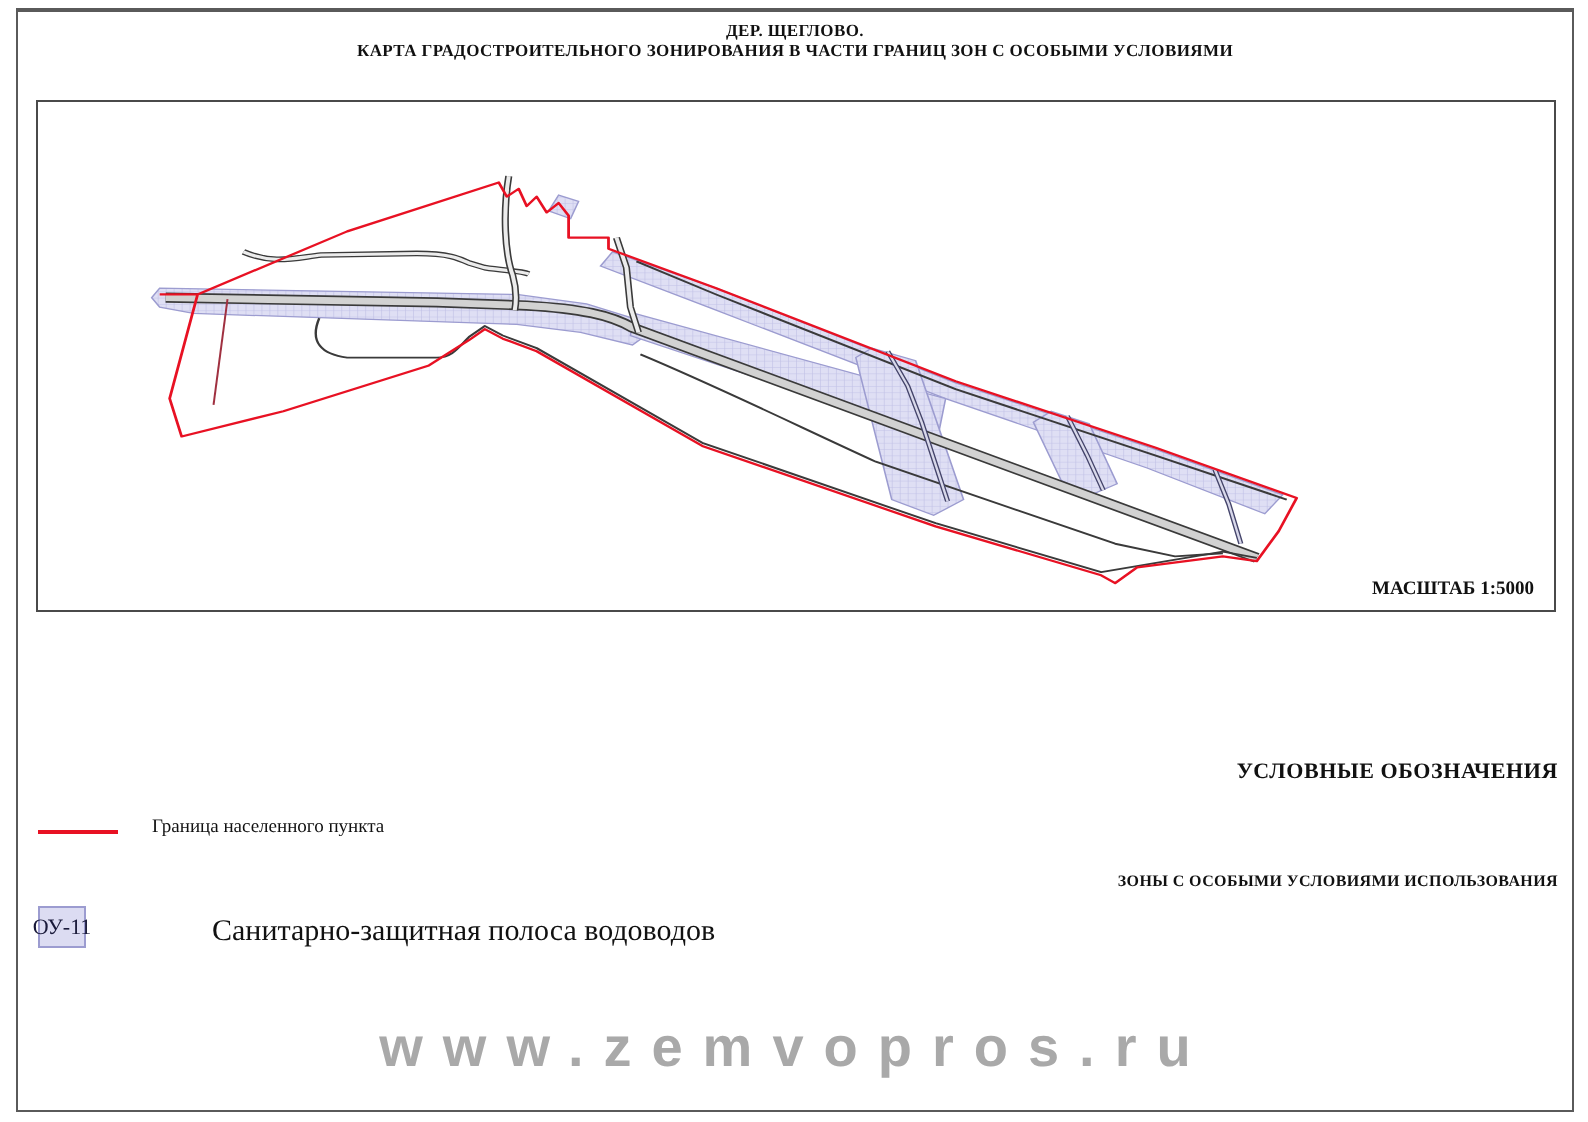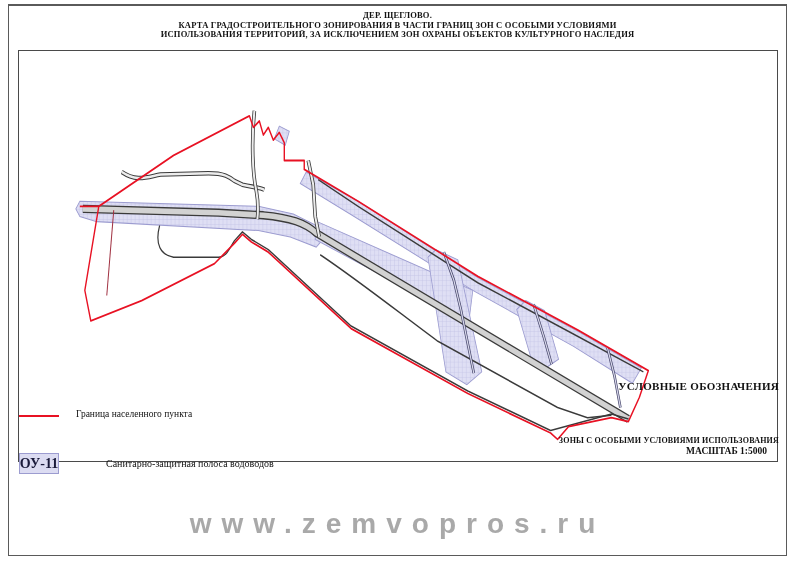--- a/index.html
+++ b/index.html
@@ -4,21 +4,21 @@
 <style>
   * { margin:0; padding:0; box-sizing:border-box; }
   html,body { width:794px; height:561px; background:#fff; font-family:"Liberation Serif", serif; }
   .page {
     position:absolute; left:8px; top:4px; width:779px; height:552px;
     border:1.6px solid #5a5a5a; border-top-width:2.5px; background:#fff;
   }
   .title-block { position:absolute; left:0; top:5px; width:100%; text-align:center; color:#111; }
   .title-line { font-size:8.5px; font-weight:bold; line-height:9.6px; letter-spacing:.2px; }
   .map-frame {
-    position:absolute; left:9px; top:44px; width:760px; height:412px;
+    position:absolute; left:9px; top:44px; width:760px; height:256px;
     border:1.4px solid #4a4a4a; background:#fff;
   }
   .map-svg { position:absolute; left:0; top:0; width:100%; height:100%; }
   .scale-label { position:absolute; right:10px; bottom:5px; font-size:9.5px; font-weight:bold; color:#111; }
 
   
   .zone-poly { fill:url(#zonehatch); stroke:var(--zone_border); stroke-width:.8; }
   .red-line { fill:none; stroke:var(--boundary_red); stroke-width:1.4; stroke-linejoin:round; }
   .red-inner { fill:none; stroke:#a03040; stroke-width:1; }
   .road-casing { fill:none; stroke:var(--road_casing); stroke-width:6.5; stroke-linejoin:round; }
@@ -30,42 +30,41 @@
   .road-cs-fill   { fill:none; stroke:#d8d8ea; stroke-width:1.2; }
 
   .legend { position:absolute; left:10px; top:366px; width:760px; color:#111;text-align:right; }
   .legend-title { font-size:11px; font-weight:bold; letter-spacing:.3px; margin-top:8px; }
   .legend-row { position:relative; height:20px; margin-top:14px; }
   .boundary-swatch { position:absolute; left:0; top:9px; width:40px; height:0; border-top:2px solid var(--boundary_red); }
   .legend-label { position:absolute; left:57px; top:3px; font-size:9.5px; }
   .zones-header { font-size:8px; font-weight:bold; margin-top:10px; letter-spacing:.2px; }
   .zone-row { position:relative; height:24px; margin-top:8px; }
   .zone-code-box {
-    position:absolute; left:0; top:0; width:40px; height:21px;
+    position:absolute; left:0; top:0; width:24px; height:21px;
     background:var(--zone_fill); border:1px solid var(--zone_border);
     display:flex; align-items:center; justify-content:center;
-    font-size:14px; color:#1a1a3a;font-weight:bold;
+    font-size:11px; color:#1a1a3a;
   }
-  .zone-label { position:absolute; left:59px; top:5px; font-size:10px;padding-left:28px; }
+  .zone-label { position:absolute; left:59px; top:5px; font-size:15px;padding-left:28px; }
 
   .watermark {
     position:absolute; left:0; top:502px; width:100%; text-align:center;
     font-family:"Liberation Sans", sans-serif; font-size:28px; color:#a9a9a9;
     letter-spacing:10px; font-weight:bold;
   }
 </style>
 </head>
 <body>
 
 <div class="page">
 
   <div class="title-block">
     <div class="title-line">ДЕР. ЩЕГЛОВО.</div>
     <div class="title-line">КАРТА ГРАДОСТРОИТЕЛЬНОГО ЗОНИРОВАНИЯ В ЧАСТИ ГРАНИЦ ЗОН С ОСОБЫМИ УСЛОВИЯМИ</div>
-    <div class="title-line">ИСПОЛЬЗОВАНИЯ ТЕРРИТОРИЙ, ЗА ИСКЛЮЧЕНИЕМ ЗОН ОХРАНЫ ОБЪЕКТОВ КУЛЬТУРНОГО НАСЛЕДИЯ</div>
   </div>
 
   <div class="map-frame">
     <svg class="map-svg" viewBox="0 0 760 322" preserveAspectRatio="none">
       <defs>
         <pattern id="zonehatch" width="4" height="4" patternUnits="userSpaceOnUse">
           <rect width="4" height="4" fill="#dfdff4"></rect>
           <path d="M0,0 L0,4 M0,0 L4,0" stroke="#c0c0e6" stroke-width="0.6"></path>
         </pattern>
       </defs>

